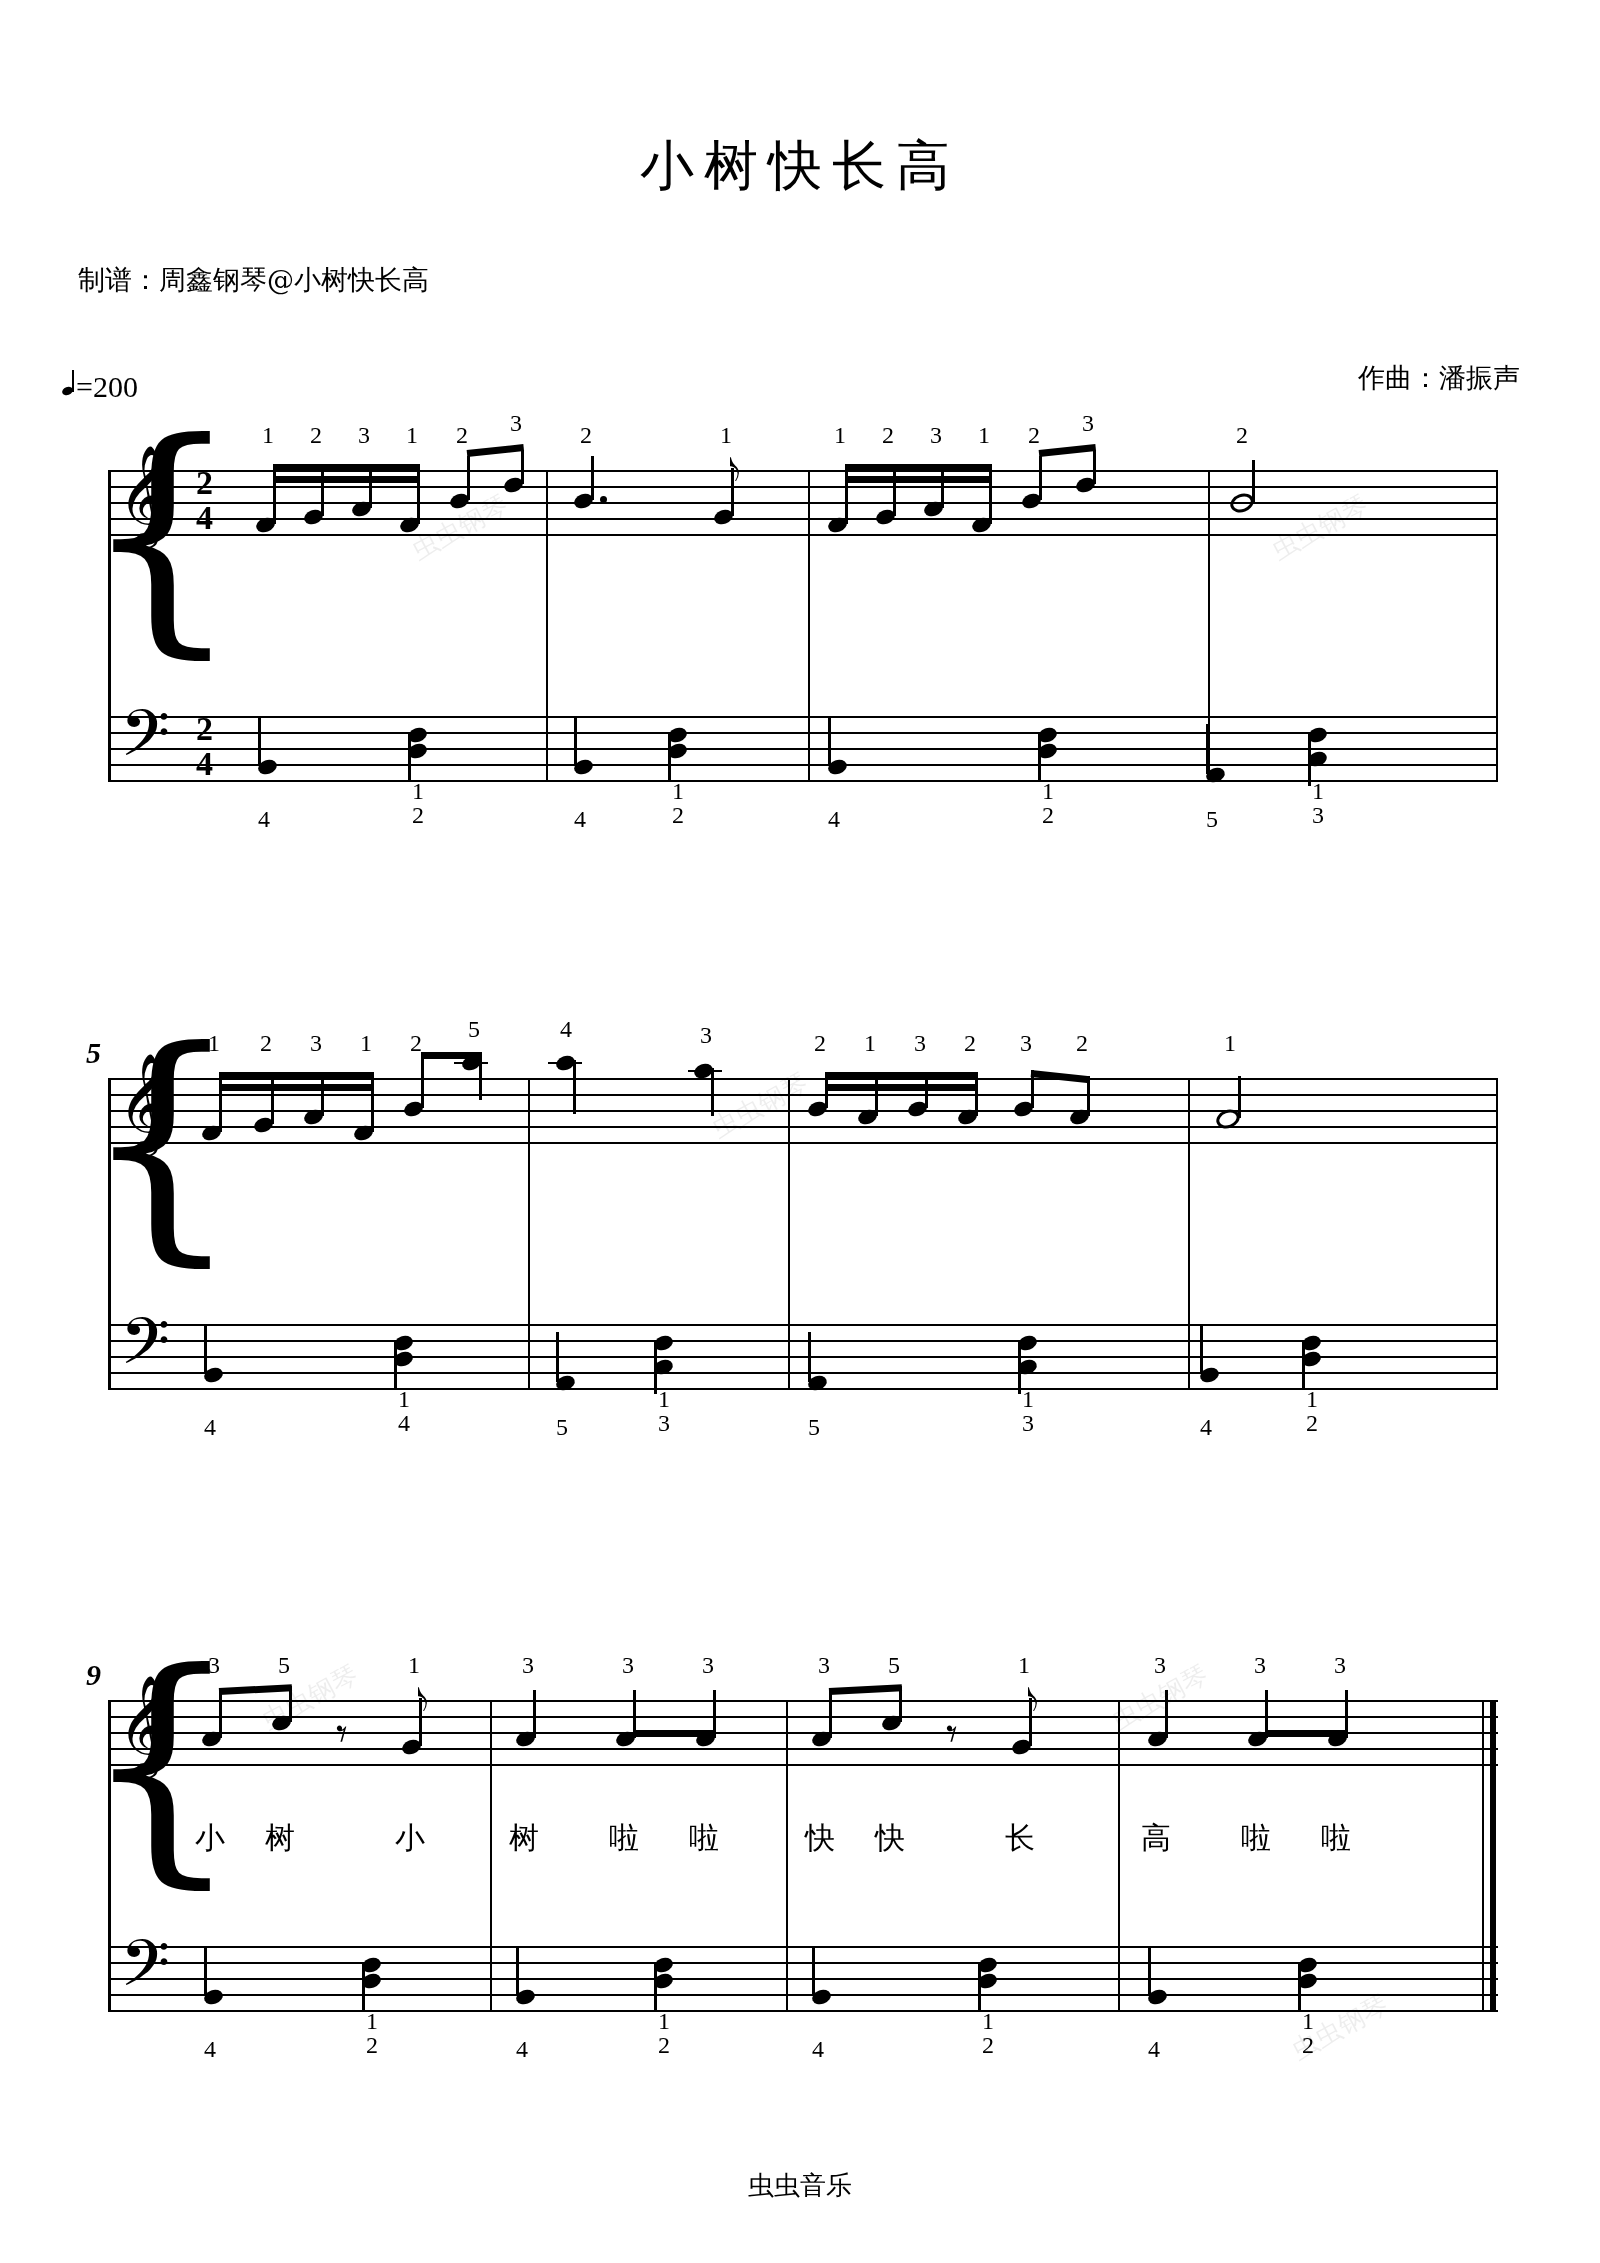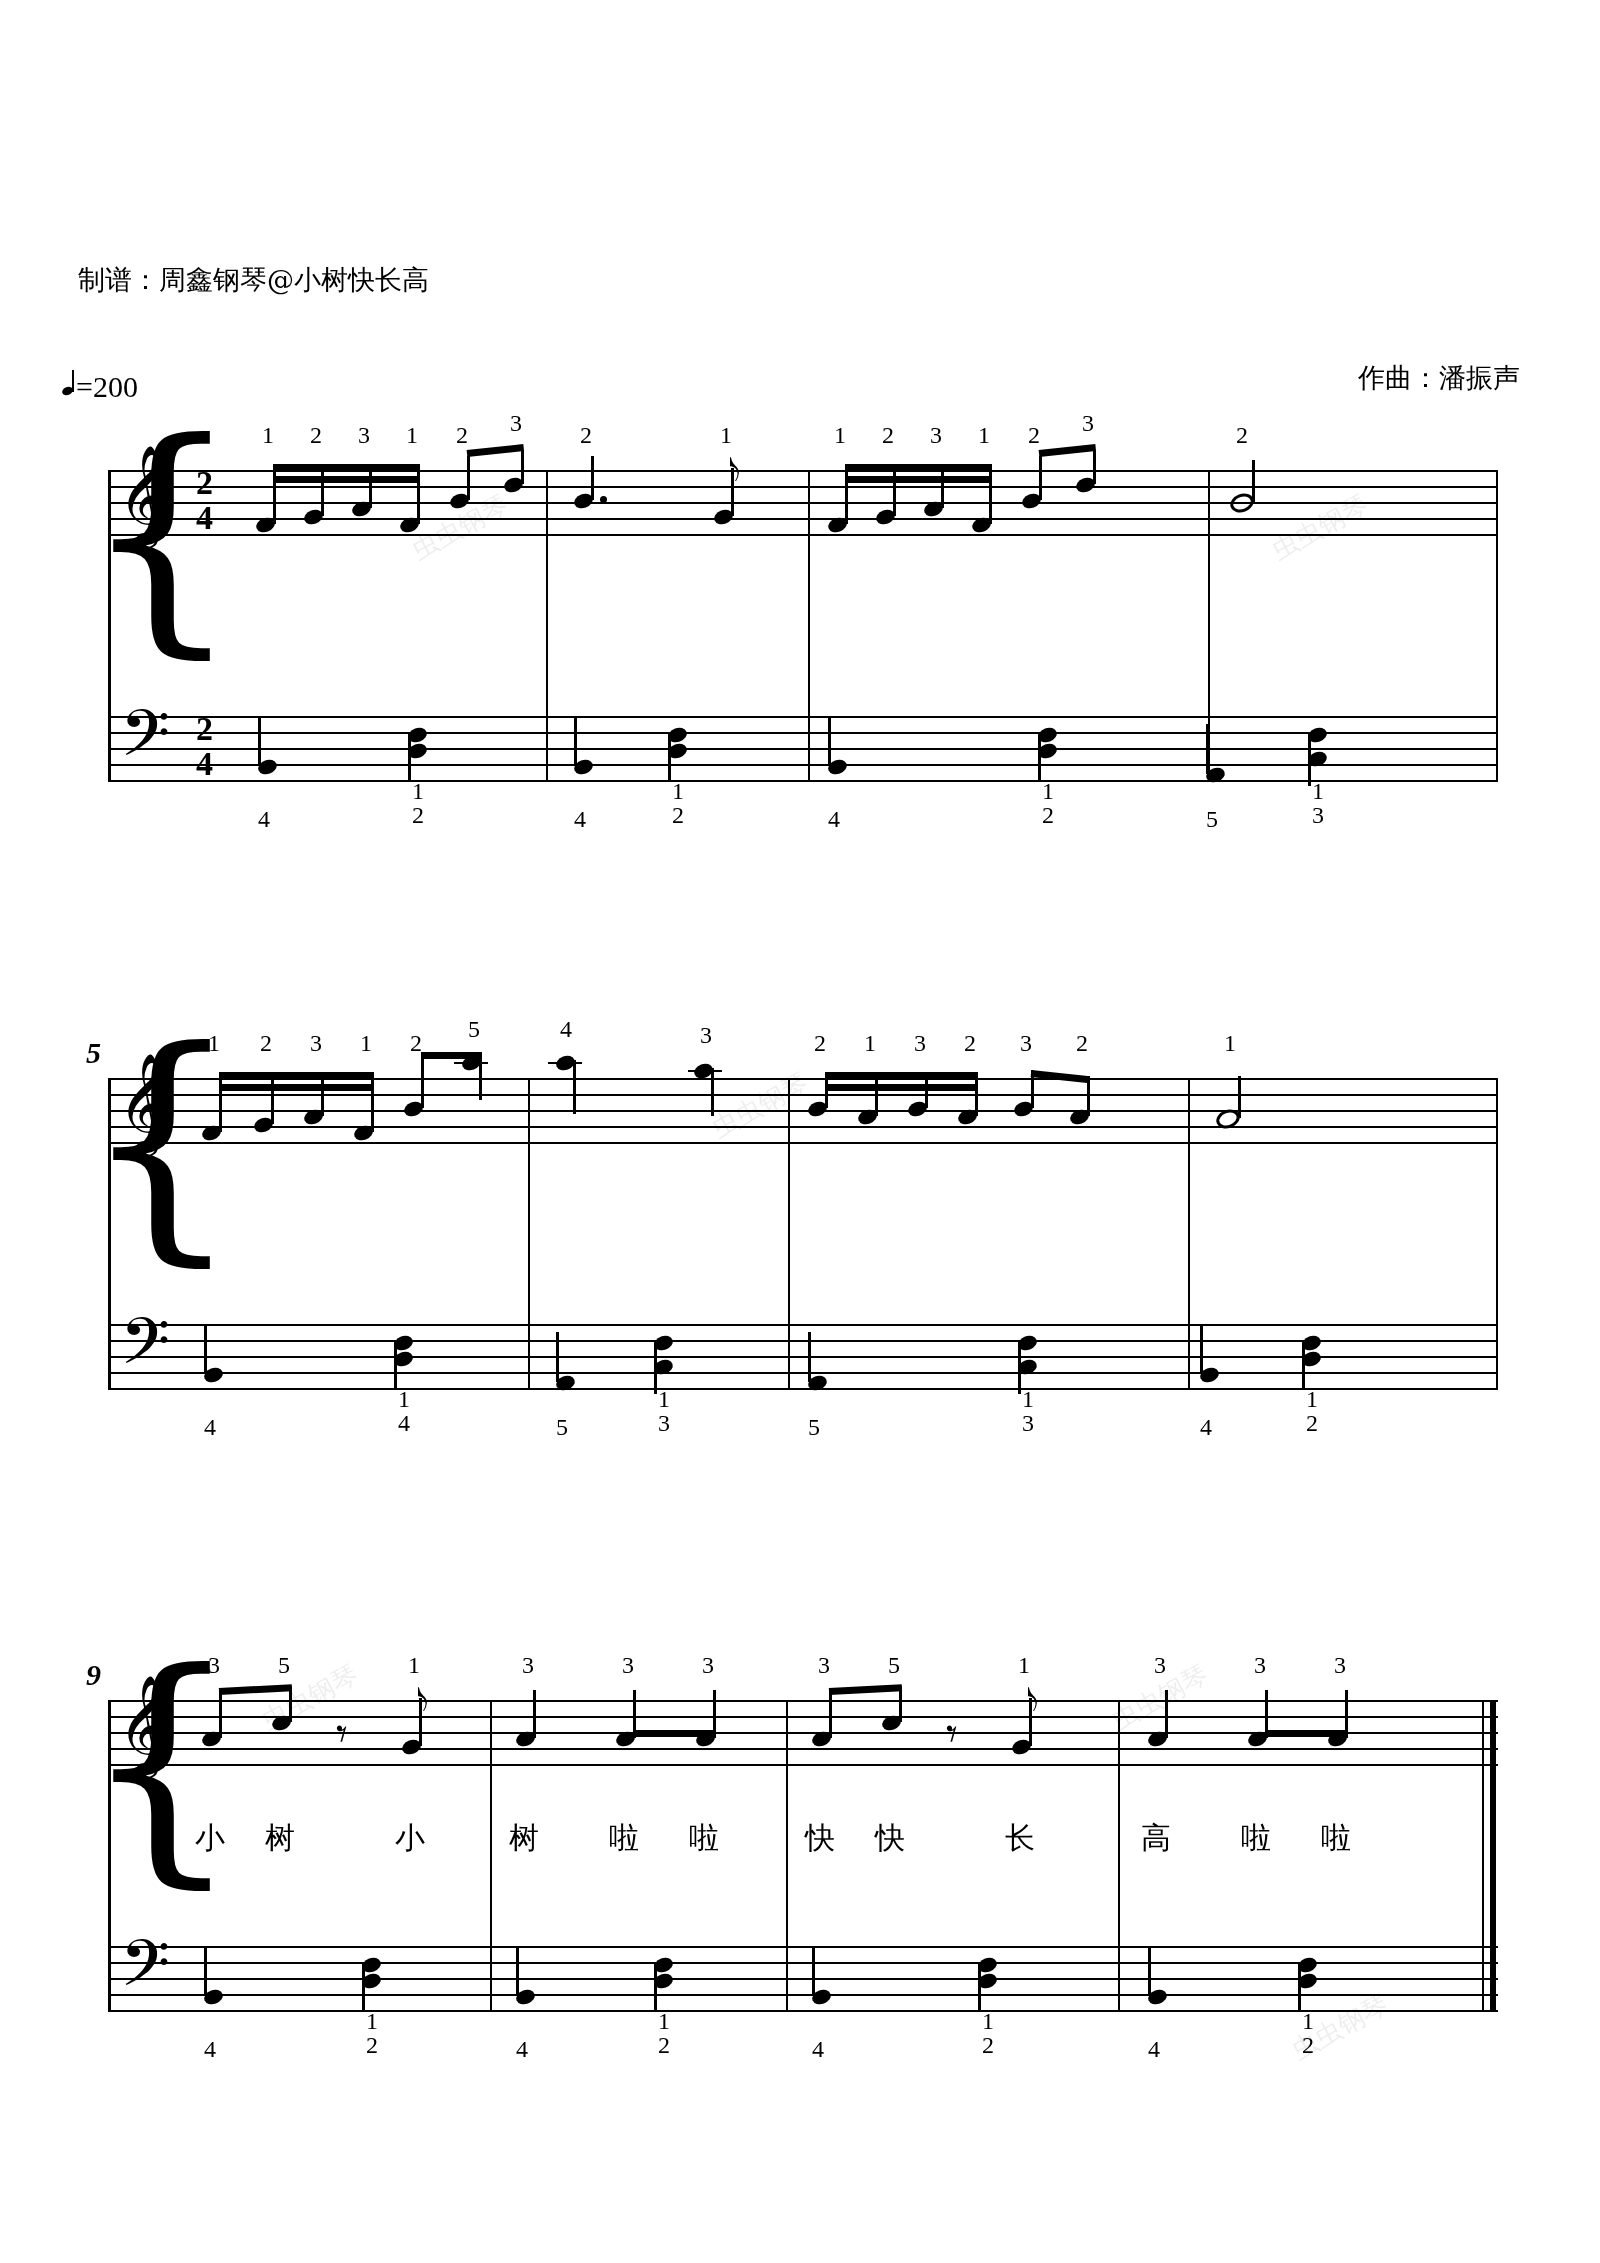--- a/index.html
+++ b/index.html
@@ -51,20 +51,21 @@
 
   .lyric{position:absolute;font-size:30px;font-family:"DejaVu Serif",serif;text-align:center;width:60px;}
 
   .wm{position:absolute;color:rgba(0,0,0,0.07);font-size:26px;font-family:"DejaVu Serif",serif;transform:rotate(-28deg);white-space:nowrap;}
 </style>
 </head>
 <body>
 
 <div class="sheet">
 
+  <div class="title">小树快长高</div>
   <div class="credit-left">制谱：周鑫钢琴@小树快长高</div>
   <div class="credit-right">作曲：潘振声</div>
   <div class="tempo">
     <span class="qn"><span class="head"></span><span class="stem"></span></span><span>=200</span>
   </div>
 
   <div class="system" style="top:470px;height:360px;">
     <div class="brace" style="top:-14px;">{</div>
     <div class="sysbar" style="left:0;top:0;height:310px;"></div>
 
@@ -443,13 +444,14 @@
     <div class="nh" style="left:1190px;top:274px;"></div>
     <div class="stem" style="left:1190px;top:262px;height:50px;"></div>
     <div class="fingb" style="left:1190px;top:308px;">1</div>
     <div class="fingb" style="left:1190px;top:332px;">2</div>
 
     <div class="wm" style="left:150px;top:-20px;">虫虫钢琴</div>
     <div class="wm" style="left:1000px;top:-20px;">虫虫钢琴</div>
     <div class="wm" style="left:1180px;top:310px;">虫虫钢琴</div>
   </div>
 
+  <div class="footer">虫虫音乐</div>
 </div>
 
 </body></html>

